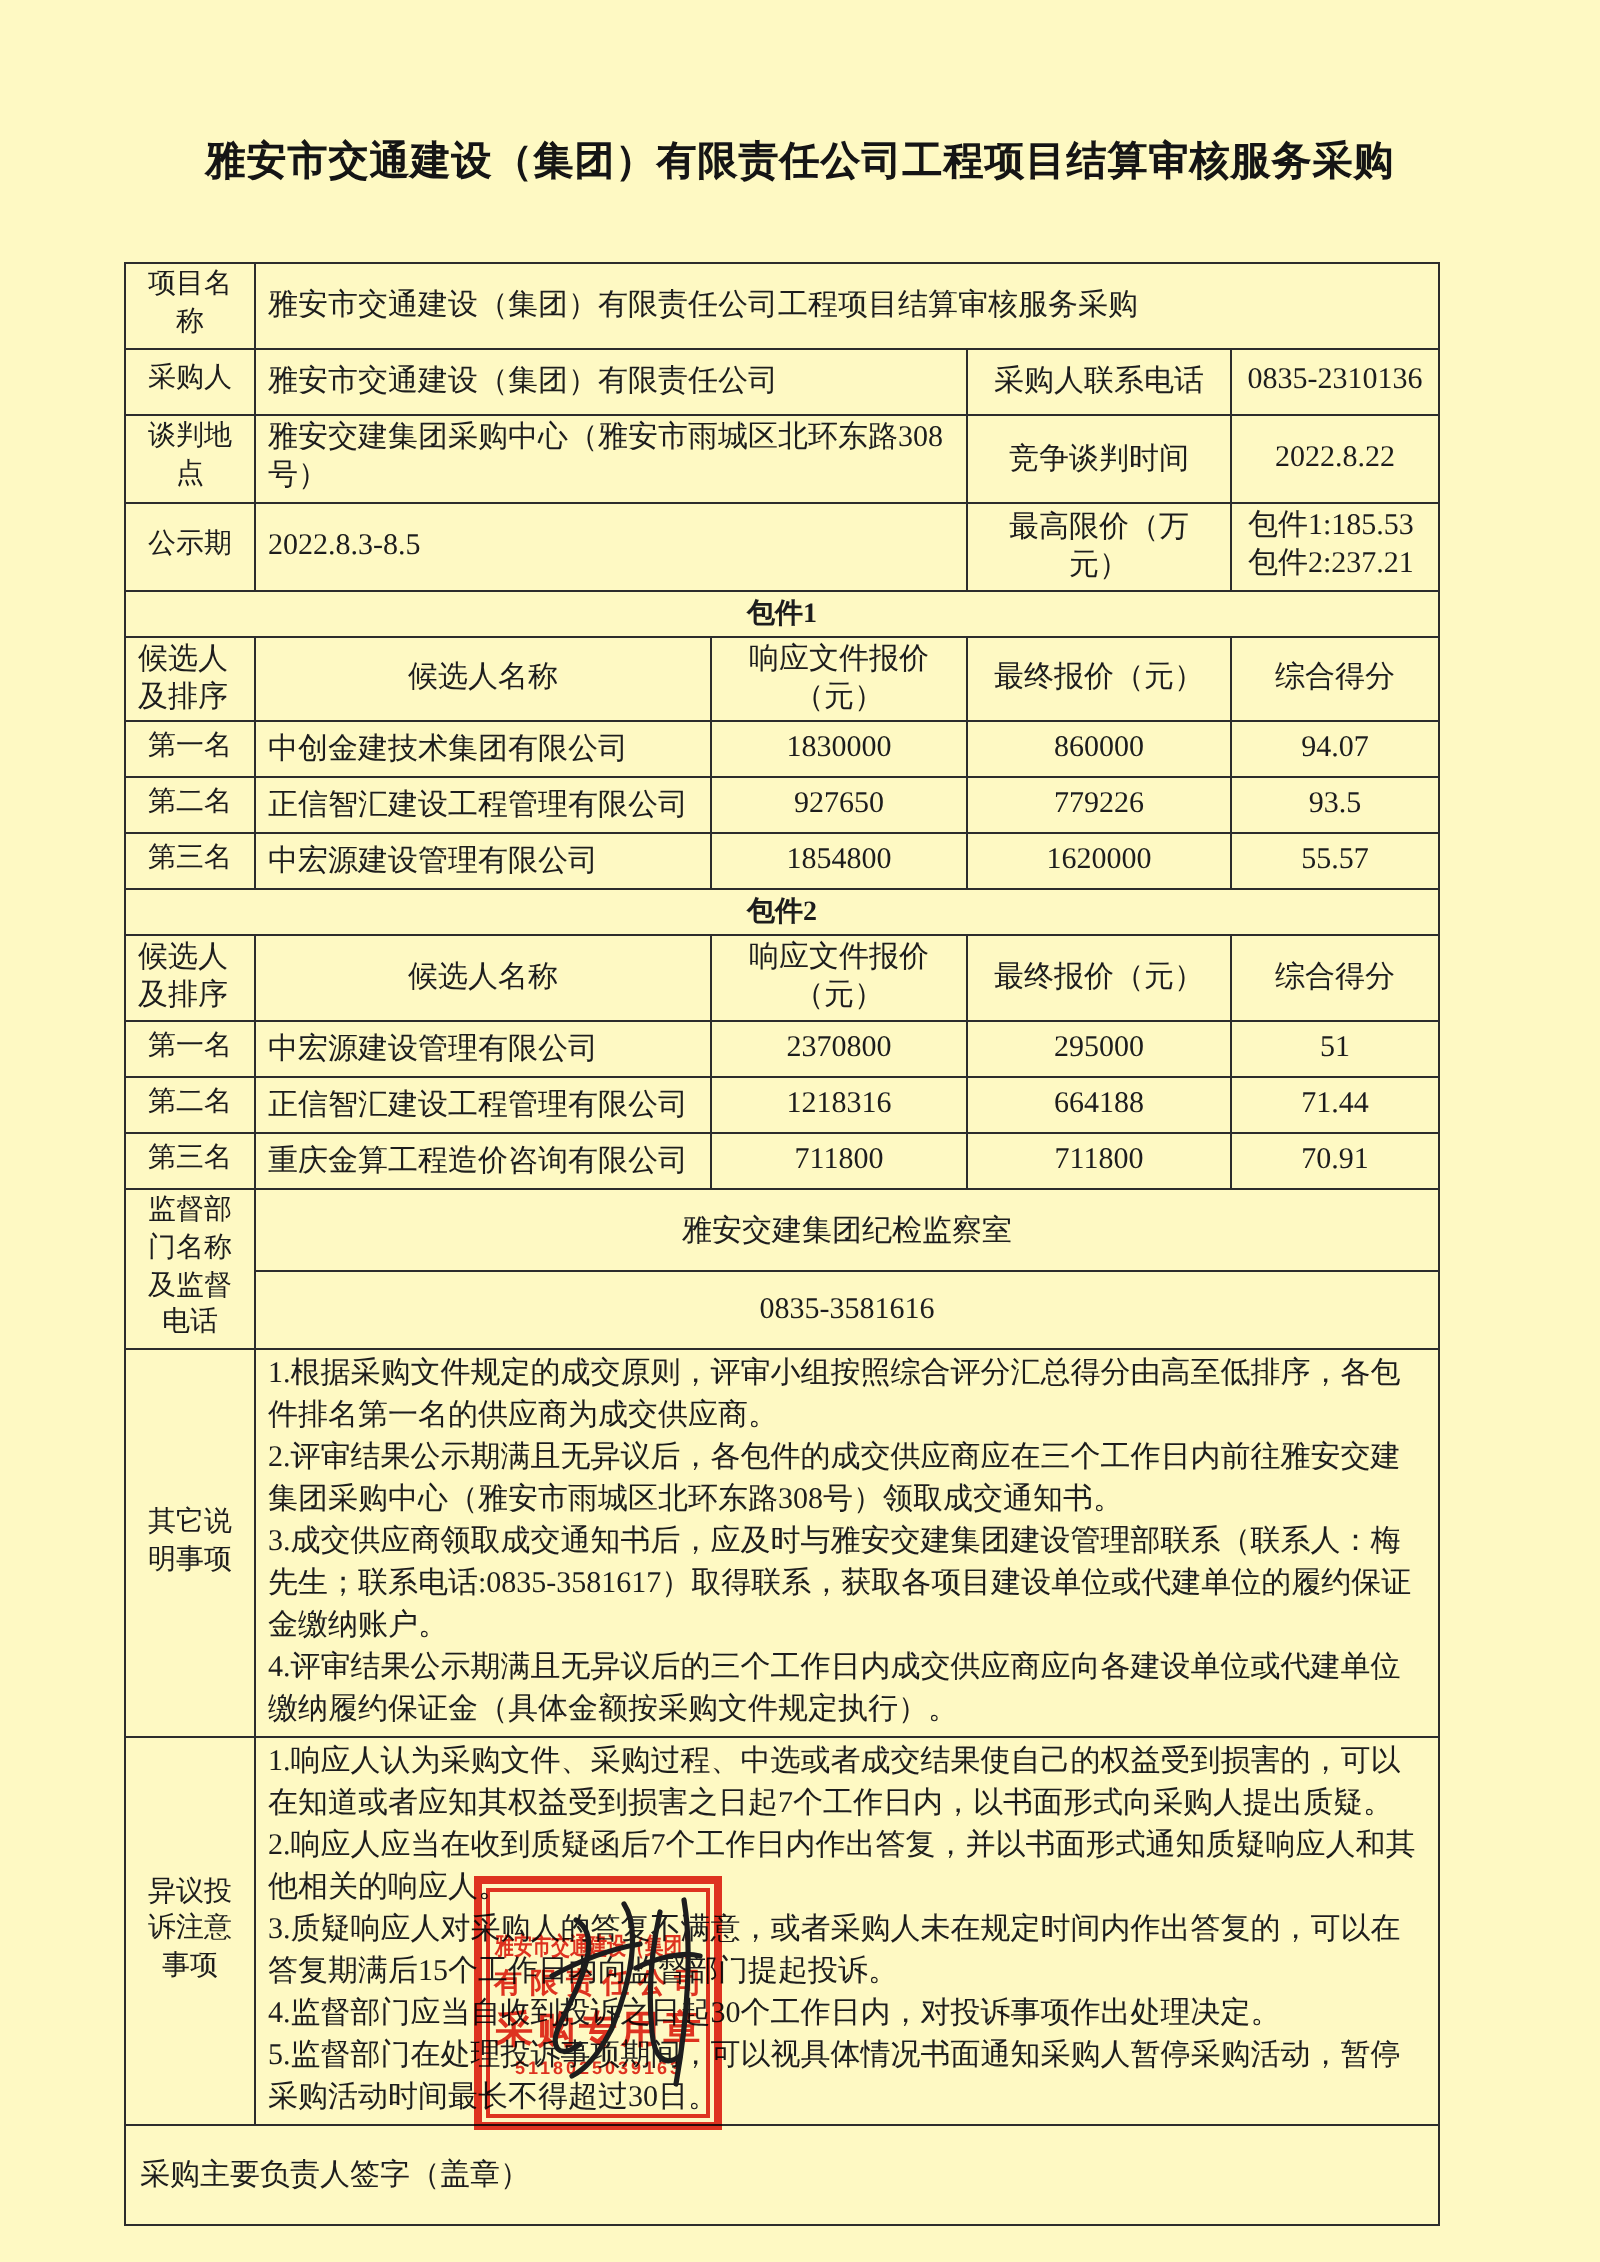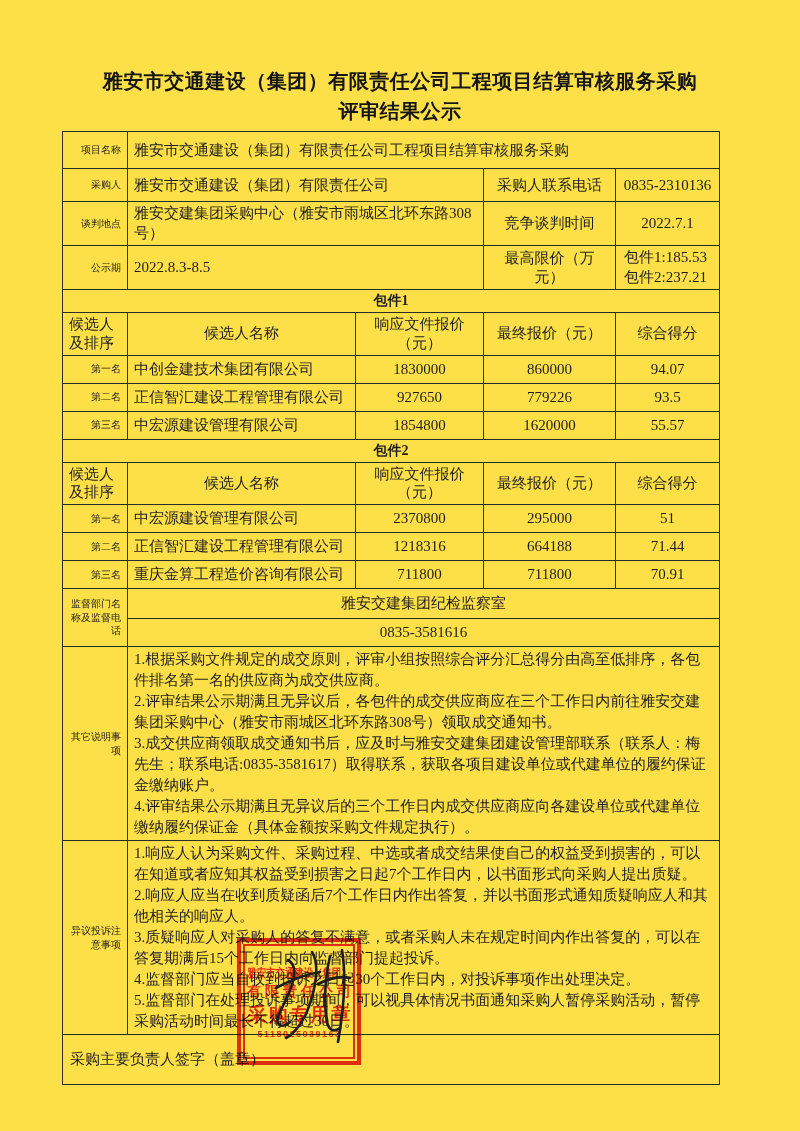--- a/index.html
+++ b/index.html
@@ -1,20 +1,20 @@
 <!DOCTYPE html>
 <html><head>
 <meta charset="utf-8">
 <style>
   * { margin:0; padding:0; box-sizing:border-box; }
   html,body { background:#ffffff; }
   body { font-family:"Liberation Serif","DejaVu Serif",serif; }
   #page {
     position:relative; width:800px; height:1131px;
-    background:#fde047; overflow:hidden; margin:0 auto;
+    background:#fef9c3; overflow:hidden; margin:0 auto;
     color:#1c1c1c;
   }
   
   .doc-title {
     position:absolute; top:66px; left:0; width:100%;
     text-align:center; font-family:"Liberation Sans","DejaVu Sans",sans-serif;
     font-weight:bold; font-size:20px; line-height:1.5; color:#151515;
     letter-spacing:0.5px;
   }
   
@@ -22,21 +22,21 @@
     position:absolute; left:62px; top:131px; width:657px;
     border-collapse:collapse; table-layout:fixed;
     font-size:15px; color:#1d1d1d;
   }
   table.main td {
     border:1.6px solid #2d2d2d;
     padding:2px 6px;
     vertical-align:middle;
     word-break:break-all;
   }
-  td.lbl { font-size:10px; padding:2px 3px 2px 5px; text-align:right; line-height:1.35; }
+  td.lbl { font-size:14px; padding:2px 3px 2px 5px; text-align:center; line-height:1.35; }
   td.val { text-align:left; }
   td.ctr { text-align:center; }
   td.band { text-align:center; font-weight:700; height:18px; padding:0 6px; font-size:14px; }
   tr.r-project td { height:37px; }
   tr.r-purchaser td { height:33px; }
   tr.r-venue td { height:41px; }
   tr.r-venue td.val { line-height:1.3; }
   tr.r-publicity td { height:40px; }
   tr.hdr td { height:40px; text-align:center; line-height:1.25; font-size:15px; }
   tr.hdr td.lbl { text-align:left; }
@@ -69,21 +69,20 @@
     z-index:6; pointer-events:none;
   }
 </style>
 </head>
 <body>
 
 <div id="page">
 
   <div class="doc-title">
     <div>雅安市交通建设（集团）有限责任公司工程项目结算审核服务采购</div>
-    <div>评审结果公示</div>
   </div>
 
   <table class="main">
     <colgroup>
       <col style="width:65px">
         <col style="width:228px">
         <col style="width:128px">
         <col style="width:132px">
         <col style="width:104px">
     </colgroup>
@@ -96,21 +95,21 @@
       <tr class="r-purchaser">
         <td class="lbl">采购人</td>
         <td class="val" colspan="2">雅安市交通建设（集团）有限责任公司</td>
         <td class="ctr">采购人联系电话</td>
         <td class="ctr">0835-2310136</td>
       </tr>
       <tr class="r-venue">
         <td class="lbl">谈判地点</td>
         <td class="val" colspan="2">雅安交建集团采购中心（雅安市雨城区北环东路308号）</td>
         <td class="ctr">竞争谈判时间</td>
-        <td class="ctr">2022.7.1</td>
+        <td class="ctr">2022.8.22</td>
       </tr>
       <tr class="r-publicity">
         <td class="lbl">公示期</td>
         <td class="val" colspan="2">2022.8.3-8.5</td>
         <td class="ctr">最高限价（万元）</td>
         <td>
           <div class="limit-lines">
             <div>包件1:185.53</div>
             <div>包件2:237.21</div>
           </div>

